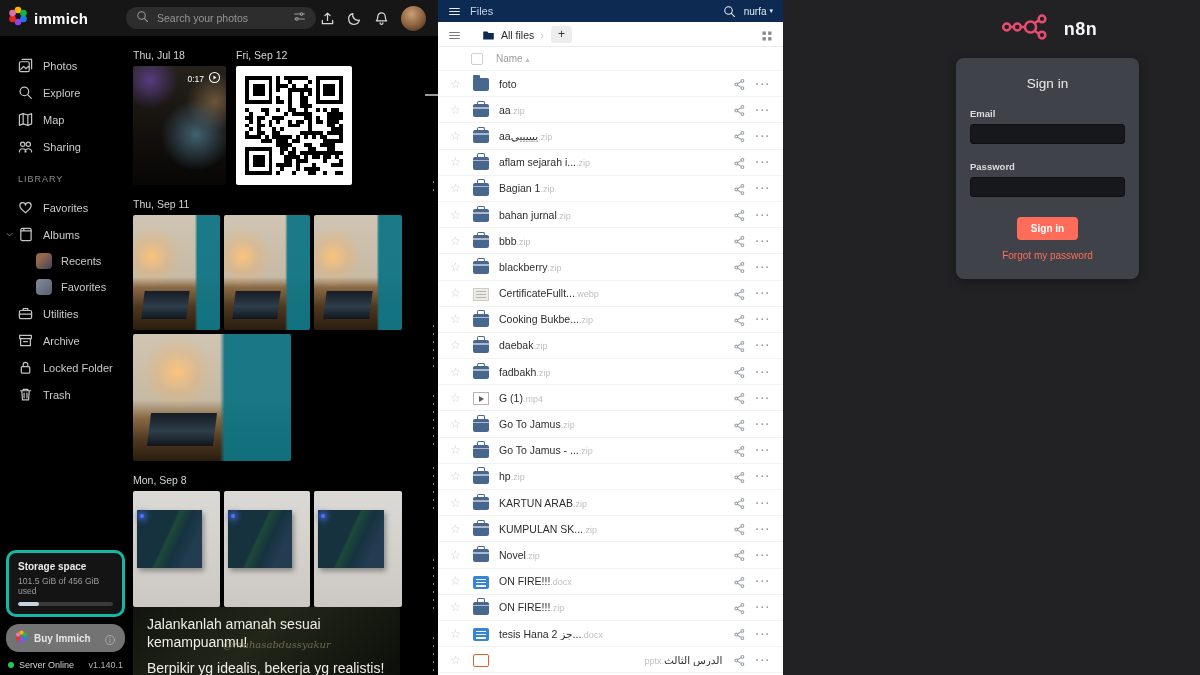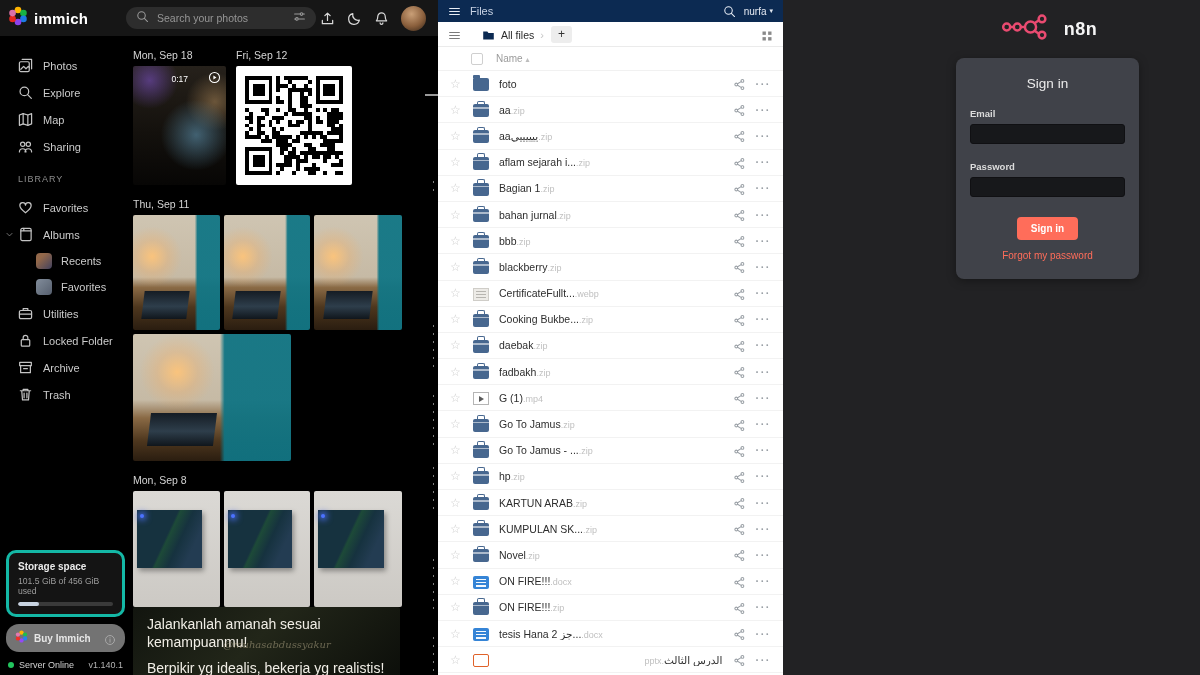--- a/index.html
+++ b/index.html
@@ -61,21 +61,21 @@
   .pdate { color:#d4d4d4; font-size:10.5px; margin:13px 0 5px 0; }
   .prow1 { display:flex; gap:10px; }
   .photo { position:relative; border-radius:2px; overflow:hidden; flex:none; cursor:pointer; }
   .prow { display:flex; gap:4px; }
 
   .k-video { background:
       radial-gradient(circle at 68% 58%, rgba(96,150,180,.6), transparent 38%),
       radial-gradient(circle at 18% 12%, rgba(130,85,210,.55), transparent 22%),
       radial-gradient(circle at 88% 30%, rgba(255,200,130,.35), transparent 25%),
       linear-gradient(180deg,#26211b,#14110d 55%,#070605); }
-  .vbadge { position:absolute; top:5px; right:5px; display:flex; align-items:center; gap:20px;
+  .vbadge { position:absolute; top:5px; right:5px; display:flex; align-items:center; gap:4px;
             color:#fff; font-size:8.5px;text-align:center; }
   .vbadge svg { width:13px; height:13px; }
   .k-qr { background:#fff; padding:7px; }
   .k-qr svg { display:block; }
 
   .k-desk { background:
       radial-gradient(circle at 22% 36%, rgba(255,196,120,.9), rgba(255,170,80,.25) 16%, transparent 30%),
       linear-gradient(90deg, transparent 71%, rgba(17,118,133,.95) 74%),
       linear-gradient(180deg,#cfc5b2 0%,#c6baa5 54%,#8a6a45 63%,#4e371e 80%,#2a1d10 100%); }
   .k-desk::after { content:""; position:absolute; left:12%; bottom:10%; width:52%; height:24%;
@@ -281,44 +281,44 @@
         </div>
       <div class="side-item">
           <span class="sicon"><svg viewBox="0 0 16 16" fill="none" stroke="currentColor" stroke-width="1.3" stroke-linecap="round" stroke-linejoin="round" width="100%" height="100%">
               <rect x="1.5" y="4.8" width="13" height="8.7" rx="1.5"></rect>
               <path d="M5.5 4.8V2.8h5v2M1.5 8.6h13"></path>
             </svg></span>
           <span>Utilities</span>
         </div>
         <div class="side-item">
           <span class="sicon"><svg viewBox="0 0 16 16" fill="none" stroke="currentColor" stroke-width="1.3" stroke-linecap="round" stroke-linejoin="round" width="100%" height="100%">
+              <rect x="1.8" y="2.5" width="12.4" height="3.6"></rect>
+              <path d="M2.8 6.1v7.4h10.4V6.1M6 9.3h4"></path>
+            </svg></span>
+          <span>Archive</span>
+        </div>
+        <div class="side-item">
+          <span class="sicon"><svg viewBox="0 0 16 16" fill="none" stroke="currentColor" stroke-width="1.3" stroke-linecap="round" stroke-linejoin="round" width="100%" height="100%">
               <rect x="3.5" y="7" width="9" height="7" rx="1"></rect>
               <path d="M5.5 7V5a2.5 2.5 0 0 1 5 0v2"></path>
             </svg></span>
           <span>Locked Folder</span>
-        </div>
-        <div class="side-item">
-          <span class="sicon"><svg viewBox="0 0 16 16" fill="none" stroke="currentColor" stroke-width="1.3" stroke-linecap="round" stroke-linejoin="round" width="100%" height="100%">
-              <rect x="1.8" y="2.5" width="12.4" height="3.6"></rect>
-              <path d="M2.8 6.1v7.4h10.4V6.1M6 9.3h4"></path>
-            </svg></span>
-          <span>Archive</span>
         </div>
         <div class="side-item">
           <span class="sicon"><svg viewBox="0 0 16 16" fill="none" stroke="currentColor" stroke-width="1.3" stroke-linecap="round" stroke-linejoin="round" width="100%" height="100%">
               <path d="M2.5 4h11M5.5 4V2.5h5V4M4 4l.8 9.8h6.4L12 4M6.5 6.5v5M9.5 6.5v5"></path>
             </svg></span>
           <span>Trash</span>
         </div>
     </div>
 
     <div class="im-content">
       <div class="prow1">
         <div>
-          <div class="pdate">Mon, Sep 18</div>
+          <div class="pdate">Thu, Jul 18</div>
           <div class="photo k-video" style="width:93px;height:119px">
             <span class="vbadge">
               <span>0:17</span>
               <span><svg viewBox="0 0 16 16" fill="none" stroke="currentColor" stroke-width="1.3" stroke-linecap="round" stroke-linejoin="round" width="100%" height="100%">
                     <circle cx="8" cy="8" r="6.2"></circle>
                     <path fill="currentColor" stroke="none" d="M6.6 5.6l3.8 2.4-3.8 2.4z"></path>
                   </svg></span>
             </span>
           </div>
         </div>

